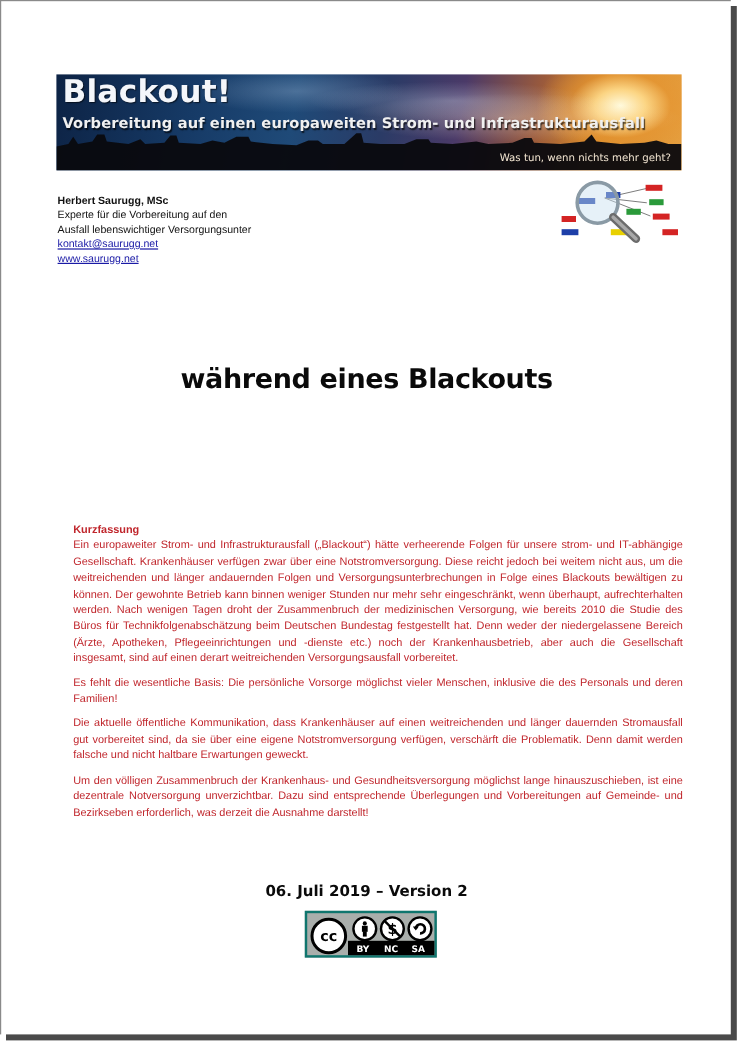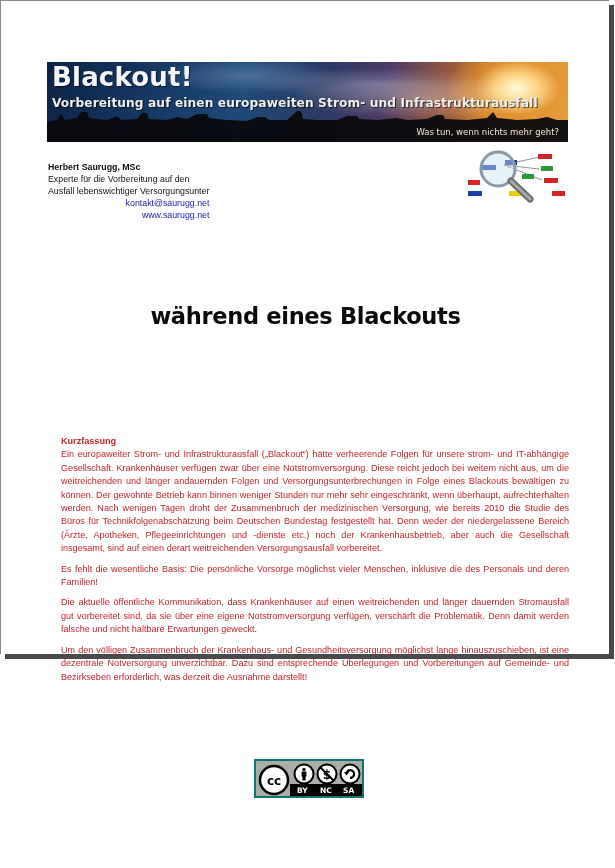--- a/index.html
+++ b/index.html
@@ -1,21 +1,21 @@
 <!DOCTYPE html>
 <html><head>
 <meta charset="utf-8">
 <style>
   html, body { margin: 0; padding: 0; }
   body {
     width: 615px; height: 868px; background: #ffffff; position: relative; overflow: hidden;
     font-family: "Liberation Sans", "DejaVu Sans", sans-serif;
   }
   .page {
-    position: absolute; left: 0; top: 0; width: 609px; height: 654px;
+    position: absolute; left: 0; top: 0; width: 609px; height: 862px;
     background: #ffffff;
     border-left: 1px solid #8a8a8a; border-top: 1px solid #8a8a8a;
     box-shadow: 5px 5px 0 0 #4a4a4a;
     box-sizing: border-box;
     padding-left: 11px;
   }
   
   .banner {
     position: absolute; left: 46px; top: 61px; width: 521px; height: 80px; overflow: hidden;
     background:
@@ -45,21 +45,21 @@
   .banner .tagline {
     position: absolute; right: 9px; bottom: 5px; color: #f3e6d2;
     font-family: "DejaVu Sans", sans-serif; font-size: 8.5px; white-space: nowrap;
   }
   
   .author {
     position: absolute; left: 47px; top: 160px; font-family: "Liberation Sans", sans-serif;
     font-size: 8.8px; line-height: 12px; color: #111;
   }
   .author .name { font-weight: bold; }
-  .author a { color: #1a1aa6; display: block; text-align: right; }
+  .author a { color: #1a1aa6; text-decoration: underline; display: block; }
   
   .illus { position: absolute; left: 463px; top: 146px; width: 108px; height: 58px; }
   
   .doc-title {
     position: absolute; left: 0; top: 298px; width: 609px; text-align: center;
     font-family: "DejaVu Sans", sans-serif; font-weight: bold; font-size: 22.5px; line-height: 34px; color: #0a0a0a;
     letter-spacing: -0.3px;
   }
   
   .abstract {
@@ -133,20 +133,21 @@
   <div class="abstract">
     <p>
       <span class="heading">Kurzfassung</span>
       <span>Ein europaweiter Strom- und Infrastrukturausfall („Blackout“) hätte verheerende Folgen für unsere strom- und IT-abhängige Gesellschaft. Krankenhäuser verfügen zwar über eine Notstromversorgung. Diese reicht jedoch bei weitem nicht aus, um die weitreichenden und länger andauernden Folgen und Versorgungsunter­brechungen in Folge eines Blackouts bewältigen zu können. Der gewohnte Betrieb kann binnen weniger Stun­den nur mehr sehr eingeschränkt, wenn überhaupt, aufrechterhalten werden. Nach wenigen Tagen droht der Zusammenbruch der medizinischen Versorgung, wie bereits 2010 die Studie des Büros für Technikfolgen­abschätzung beim Deutschen Bundestag festgestellt hat. Denn weder der niedergelassene Bereich (Ärzte, Apotheken, Pflegeeinrichtungen und -dienste etc.) noch der Krankenhausbetrieb, aber auch die Gesellschaft insgesamt, sind auf einen derart weitreichenden Versorgungsausfall vorbereitet.</span>
     </p>
     <p class="bold">Es fehlt die wesentliche Basis: Die persönliche Vorsorge möglichst vieler Menschen, inklusive die des Per­sonals und deren Familien!</p>
     <p>Die aktuelle öffentliche Kommunikation, dass Krankenhäuser auf einen weitreichenden und länger dauern­den Stromausfall gut vorbereitet sind, da sie über eine eigene Notstromversorgung verfügen, verschärft die Problematik. Denn damit werden falsche und nicht haltbare Erwartungen geweckt.</p>
     <p class="bold">Um den völligen Zusammenbruch der Krankenhaus- und Gesundheitsversorgung möglichst lange hinaus­zuschieben, ist eine dezentrale Notversorgung unverzichtbar. Dazu sind entsprechende Überlegungen und Vorbereitungen auf Gemeinde- und Bezirkseben erforderlich, was derzeit die Ausnahme darstellt!</p>
   </div>
 
+  <div class="date-line">06. Juli 2019 – Version 2</div>
 
   <div class="cc-badge">
     <svg style="position:absolute;left:0;top:0" width="110" height="39" viewBox="0 0 110 39">
 
       <circle cx="18" cy="19" r="14" fill="#fff" stroke="#000" stroke-width="2.5"></circle>
       <text x="18" y="23.5" text-anchor="middle" font-family="DejaVu Sans, sans-serif" font-weight="bold" font-size="12" fill="#000">cc</text>
 
       <circle cx="48" cy="13" r="9.5" fill="#fff" stroke="#000" stroke-width="2"></circle>
       <circle cx="48" cy="8.5" r="1.7" fill="#000"></circle>
       <rect x="45.6" y="10.5" width="4.8" height="5" fill="#000"></rect>

